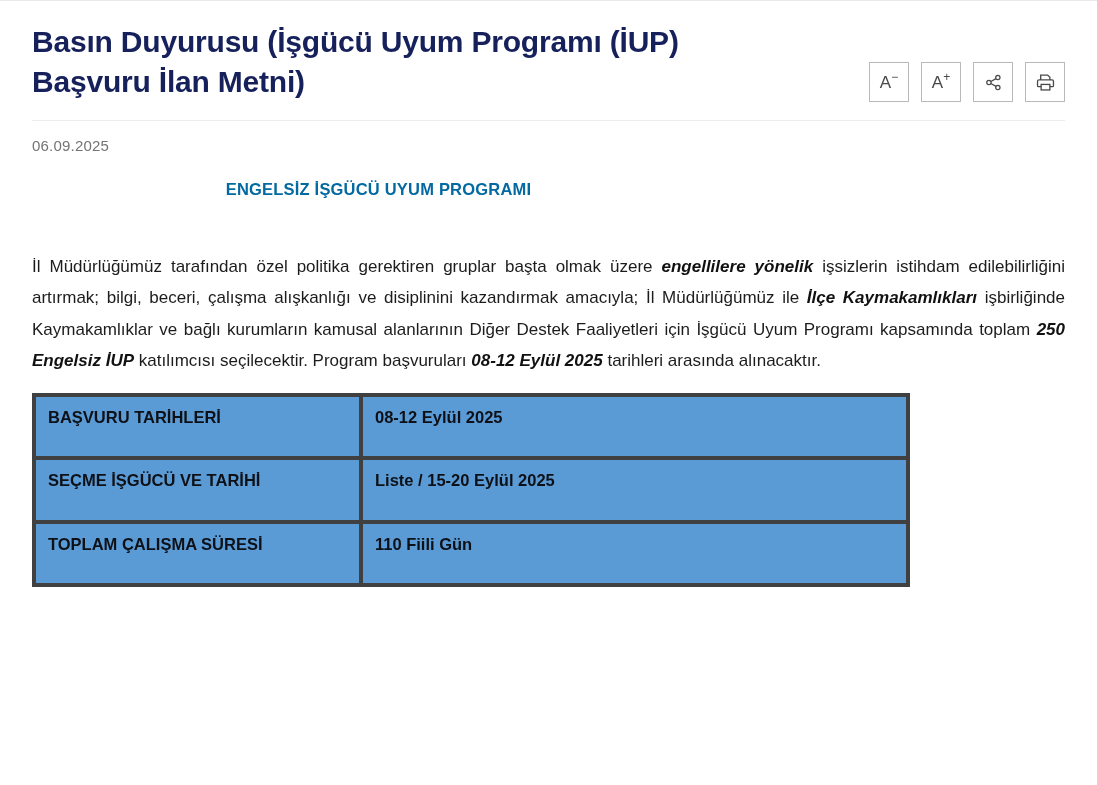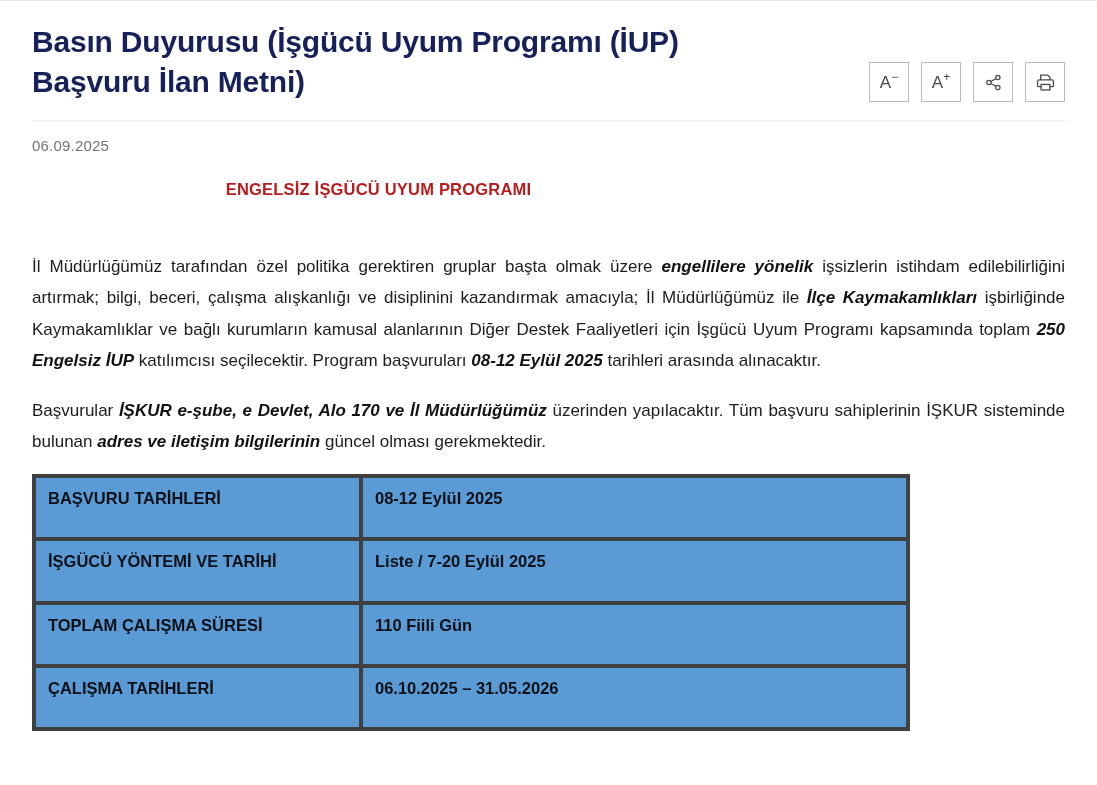--- a/index.html
+++ b/index.html
@@ -99,21 +99,21 @@
   }
 
   
   .content {
     margin-top: 26px;
   }
   .centered-heading {
     text-align: center;
     font-size: 16.5px;
     font-weight: bold;
-    color: #b91c1c;
+    color: #0369a1;
     letter-spacing: 0.2px;
     margin: 0;
     padding-right: 340px;
   }
 
   .para {
     margin: 0;
     font-size: 17px;
     line-height: 1.85;
     color: #1c1c1c;
@@ -194,37 +194,32 @@
   <div class="divider"></div>
 
   <div class="date">06.09.2025</div>
 
   <div class="content">
 
     <p class="centered-heading">ENGELSİZ İŞGÜCÜ UYUM PROGRAMI</p>
 
     <p class="para first"><span>İl Müdürlüğümüz tarafından özel politika gerektiren gruplar başta olmak üzere </span><b>engellilere yönelik</b><span> işsizlerin istihdam edilebilirliğini artırmak; bilgi, beceri, çalışma alışkanlığı ve disiplinini kazandırmak amacıyla; İl Müdürlüğümüz ile </span><b>İlçe Kaymakamlıkları</b><span> işbirliğinde Kaymakamlıklar ve bağlı kurumların kamusal alanlarının Diğer Destek Faaliyetleri için İşgücü Uyum Programı kapsamında toplam </span><b>250 Engelsiz İUP</b><span> katılımcısı seçilecektir. Program başvuruları </span><b>08-12 Eylül 2025</b><span> tarihleri arasında alınacaktır.</span></p>
 
-    <p class="para second"><span>Başvurular </span><b>İŞKUR e-şube, e Devlet, Alo 170 ve İl Müdürlüğümüz</b><span> üzerinden yapılacaktır. Tüm başvuru sahiplerinin İŞKUR sisteminde bulunan </span><b>adres ve iletişim bilgilerinin</b><span> güncel olması gerekmektedir.</span></p>
 
     <table class="info-table">
       <tbody>
         <tr>
           <td class="label">BAŞVURU TARİHLERİ</td>
           <td class="value">08-12 Eylül 2025</td>
         </tr>
         <tr>
-          <td class="label">İŞGÜCÜ YÖNTEMİ VE TARİHİ</td>
-          <td class="value">Liste / 7-20 Eylül 2025</td>
+          <td class="label">SEÇME İŞGÜCÜ VE TARİHİ</td>
+          <td class="value">Liste / 15-20 Eylül 2025</td>
         </tr>
         <tr>
           <td class="label">TOPLAM ÇALIŞMA SÜRESİ</td>
           <td class="value">110 Fiili Gün</td>
         </tr>
-        <tr>
-          <td class="label">ÇALIŞMA TARİHLERİ</td>
-          <td class="value">06.10.2025 – 31.05.2026</td>
-        </tr>
       </tbody>
     </table>
 
   </div>
 </div>
 
 </body></html>

